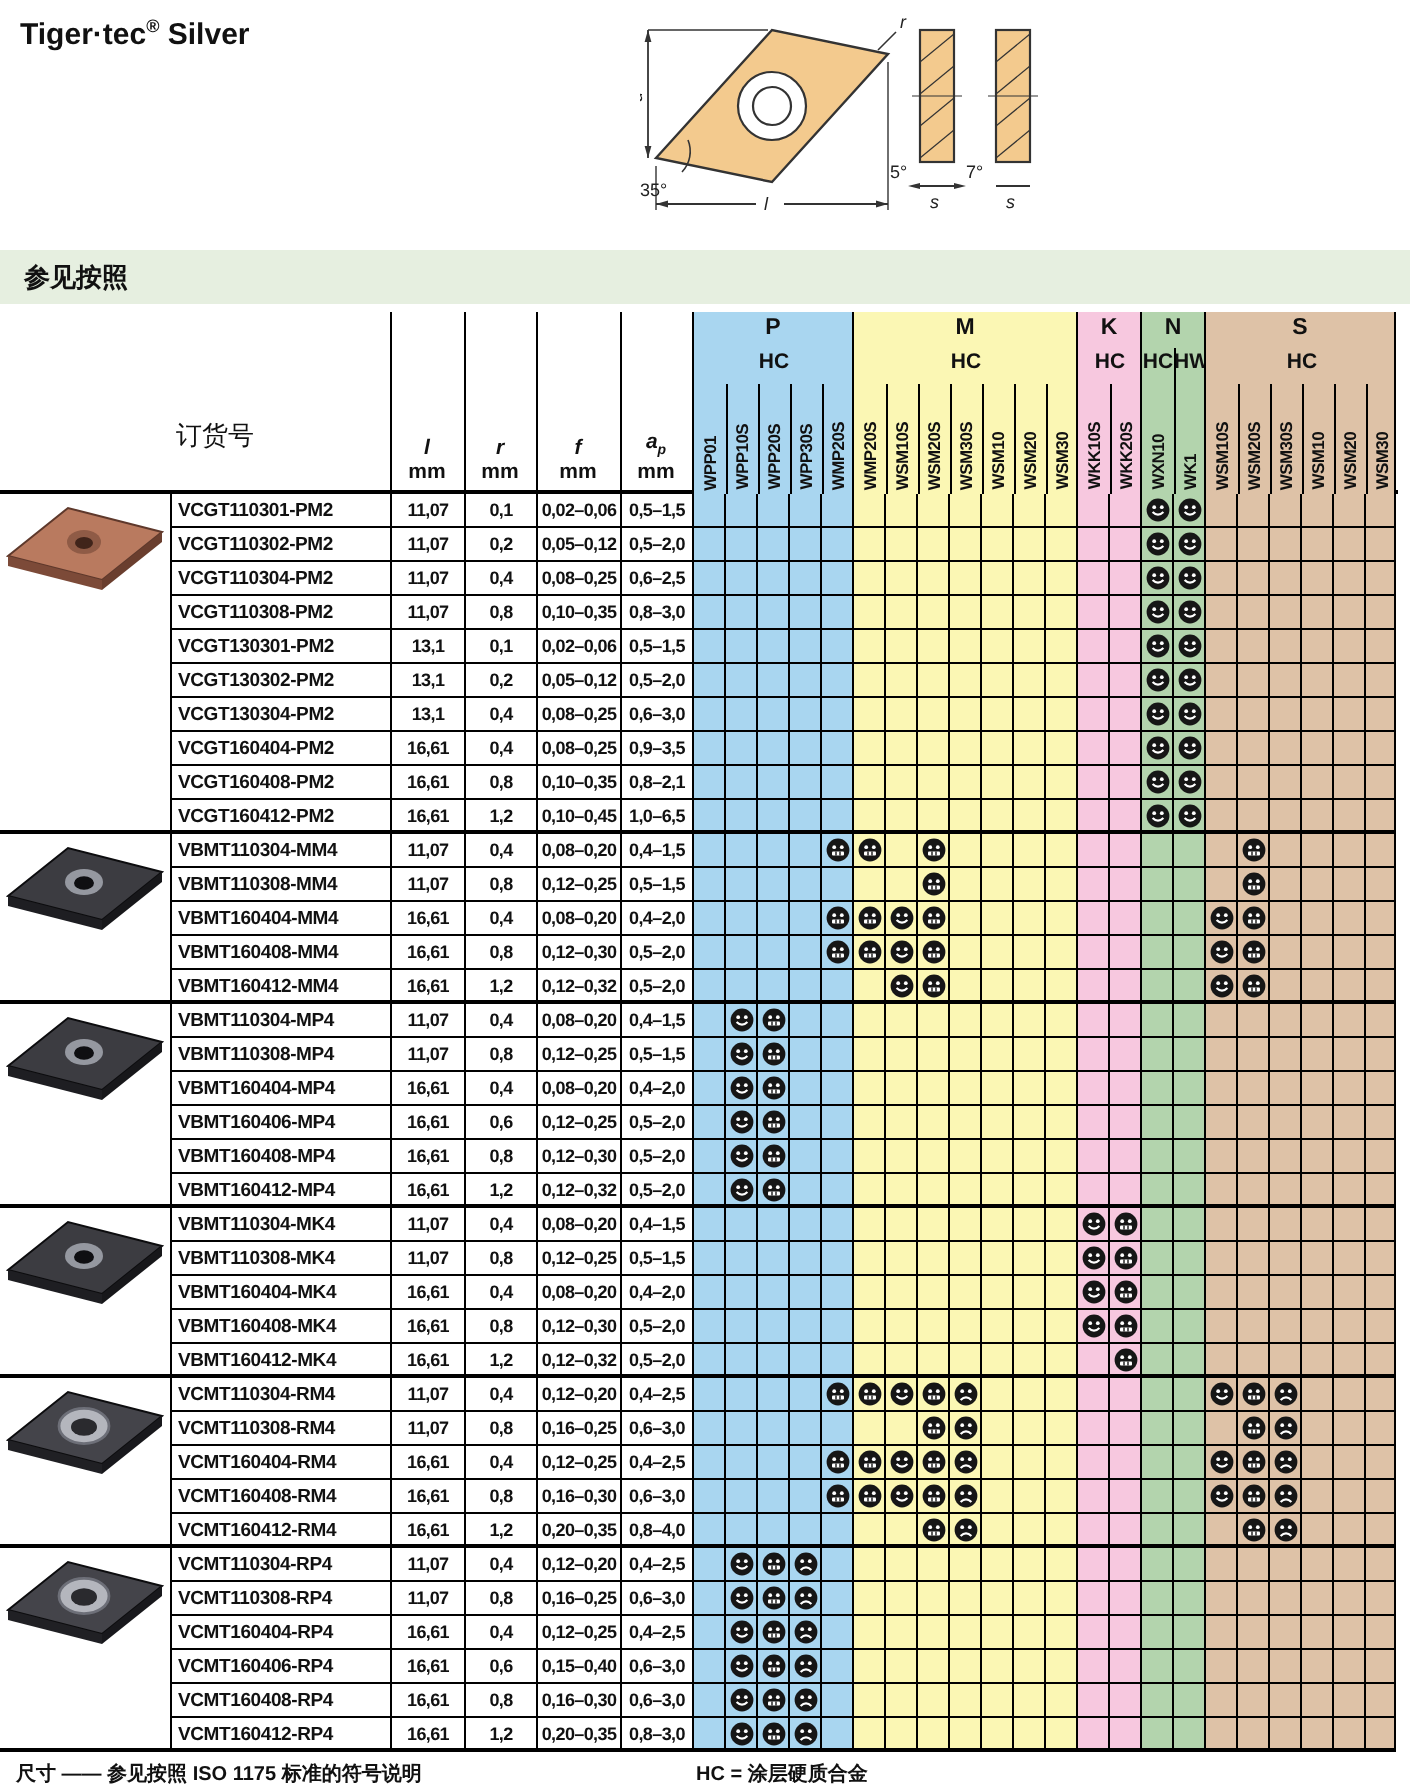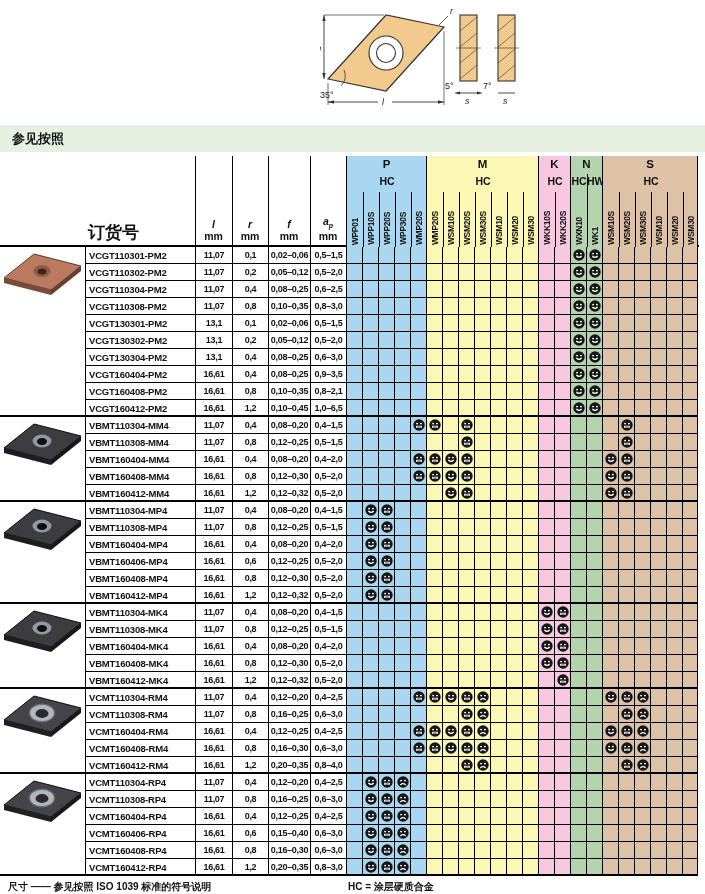--- a/index.html
+++ b/index.html
@@ -16,21 +16,21 @@
   .band {
     position:absolute; left:0; top:125px; width:705px; height:27px;
     font-size:13px; font-weight:bold; line-height:27px; padding-left:12px;
   }
   .diagram { position:absolute; left:320px; top:5px; }
   .diagram text { font-size:9px; font-style:italic; fill:#222; font-family:"Liberation Sans",sans-serif; }
 
   .table { position:absolute; left:0; top:156px; width:699px; }
   .thead { position:relative; height:91px; border-bottom:2px solid #000; background:#fff; }
   .vline { position:absolute; top:0; bottom:0; width:1px; background:#000; }
-  .oh { position:absolute; left:88px; bottom:1px; font-size:17px; font-weight:bold; }
+  .oh { position:absolute; left:88px; bottom:18px; font-size:13px; font-weight:normal; }
   .dh { position:absolute; bottom:2px; text-align:center; font-size:10.5px; font-weight:bold; line-height:1.2; }
   .dh .sym { font-style:italic; }
   .dh sub { font-size:7px; }
   .grp { position:absolute; top:0; height:91px; border-left:1px solid #000; }
   .grp.last { border-right:1px solid #000; }
   .glabel { position:absolute; top:2px; left:0; right:0; text-align:center; font-weight:bold; font-size:11.5px; }
   .coat { position:absolute; top:19px; text-align:center; font-weight:bold; font-size:10.5px; }
   .cdiv { position:absolute; width:1px; background:#000; bottom:0; }
   .gname { position:absolute; bottom:2px; width:16px; height:56px; display:flex; justify-content:center; align-items:flex-end; }
   .gname span { writing-mode:vertical-rl; transform:rotate(180deg); font-size:8.5px; font-weight:bold; letter-spacing:-0.3px; white-space:nowrap; }
@@ -48,20 +48,21 @@
   .photo { position:absolute; left:1px; width:83px; height:50px; }
 
   .footer { position:absolute; top:880px; font-size:10px; font-weight:bold; white-space:nowrap; }
   .f-left { left:8px; }
   .f-right { left:348px; }
 </style>
 </head>
 <body>
 
 <div class="titles">
+  <div class="t3"><span>Tiger·tec</span><sup>®</sup><span> Silver</span></div>
 </div>
 
 <svg class="diagram" width="210" height="112" viewBox="0 0 210 112">
 
   <polygon class="tan" points="8,74 66,10 124,22 66,86" stroke="#333" stroke-width="1.2" fill="#f3ca8e"></polygon>
   <circle cx="66" cy="48" r="17" fill="#fff" stroke="#333" stroke-width="1.1"></circle>
   <circle cx="66" cy="48" r="9.5" fill="#fff" stroke="#333" stroke-width="1.1"></circle>
 
   <line x1="4" y1="10" x2="4" y2="74" stroke="#333" stroke-width="0.9"></line>
   <line x1="4" y1="10" x2="64" y2="10" stroke="#333" stroke-width="0.7"></line>
@@ -2278,14 +2279,14 @@
           <polygon points="3,29 33,5 80,17 50,41" fill="#44444a" stroke="#0c0c0e" stroke-width="1"></polygon>
           <polygon points="3,29 50,41 50,46 3,34" fill="#202024"></polygon>
           <polygon points="50,41 80,17 80,22 50,46" fill="#18181c"></polygon>
           <ellipse cx="41" cy="22" rx="12.5" ry="8.8" fill="#b4b6bd"></ellipse>
           <ellipse cx="41" cy="22.5" rx="6.5" ry="4.4" fill="#2a2a2e"></ellipse>
           <ellipse cx="41" cy="22" rx="12.5" ry="8.8" fill="none" stroke="#6d6f78" stroke-width="1.4"></ellipse>
         </svg></div>
     </div>
 </div>
 
-<div class="footer f-left">尺寸 —— 参见按照 ISO 1039 标准的符号说明</div>
+<div class="footer f-left">尺寸 —— 参见按照 ISO 1175 标准的符号说明</div>
 <div class="footer f-right">HC = 涂层硬质合金</div>
 
 </body></html>

